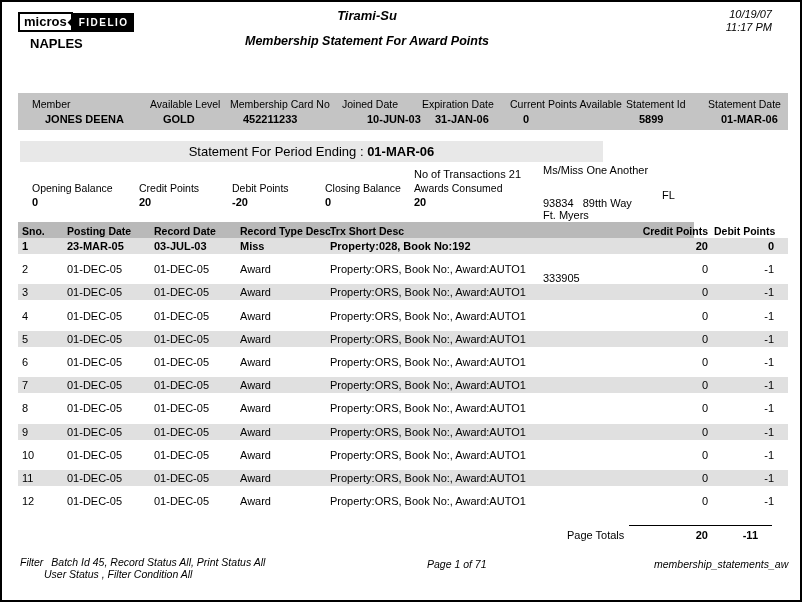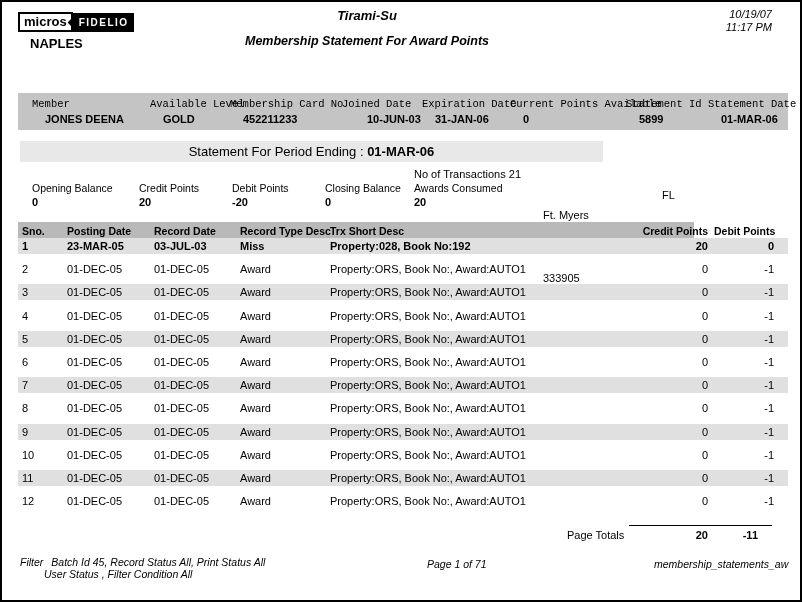--- a/index.html
+++ b/index.html
@@ -14,21 +14,21 @@
   .logo{left:16px;top:10px;display:flex;align-items:center;}
   .logo-micros{border:2px solid #000;background:#fff;font-weight:bold;font-size:13px;padding:0 4px;line-height:16px;}
   .logo-diamond{width:7px;height:7px;background:#000;transform:rotate(45deg);margin:0 -4px;position:relative;z-index:2;}
   .logo-fidelio{background:#000;color:#fff;font-weight:bold;font-size:10px;letter-spacing:1.5px;padding:4px 5px 3px 7px;line-height:12px;}
   .naples{left:28px;top:34px;font-weight:bold;font-size:13px;}
   .prop-title{left:0;top:6px;width:730px;text-align:center;font-weight:bold;font-style:italic;font-size:13px;}
   .report-title{left:0;top:32px;width:730px;text-align:center;font-weight:bold;font-style:italic;font-size:12.5px;}
   .print-dt{right:28px;top:6px;text-align:right;font-style:italic;font-size:11px;line-height:13px;}
   
   .member-band{left:16px;top:91px;width:770px;height:37px;background:#c4c4c4;}
-  .mb-label{position:absolute;top:5px;font-size:10.5px;white-space:nowrap;font-family:Liberation Mono, monospace;}
+  .mb-label{position:absolute;top:5px;font-size:10.5px;white-space:nowrap;}
   .mb-value{position:absolute;top:20px;font-weight:bold;font-size:11px;white-space:nowrap;margin-left:13px;}
   
   .period-band{left:18px;top:139px;width:583px;height:21px;background:#e8e8e8;text-align:center;line-height:21px;font-size:13px;}
   .period-band .val{font-weight:bold;}
   
   .recip-1{left:541px;top:141px;line-height:11px;white-space:pre;}
   .recip-2{left:541px;top:187px;line-height:10.5px;white-space:pre;}
   .recip-state{left:660px;top:187px;}
   
   .sum-trans{left:412px;top:166px;white-space:nowrap;}
@@ -94,20 +94,24 @@
     <div class="mb-label" style="left:608px">Statement Id</div>
     <div class="mb-value" style="left:608px">5899</div>
     <div class="mb-label" style="left:690px">Statement Date</div>
     <div class="mb-value" style="left:690px">01-MAR-06</div>
   </div>
 
   <div class="abs period-band">
     <span>Statement For Period Ending : </span><span class="val">01-MAR-06</span>
   </div>
 
+  <div class="abs recip-1">
+    <div>Ms/Miss One Another</div>
+    <div>93834   89tth Way</div>
+  </div>
   <div class="abs recip-2">
     <div>Ft. Myers</div>
     <div>United States</div>
     <div>333905</div>
   </div>
   <div class="abs recip-state">FL</div>
 
   <div class="abs sum-trans">
     <span>No of Transactions </span><span>21</span>
   </div>

